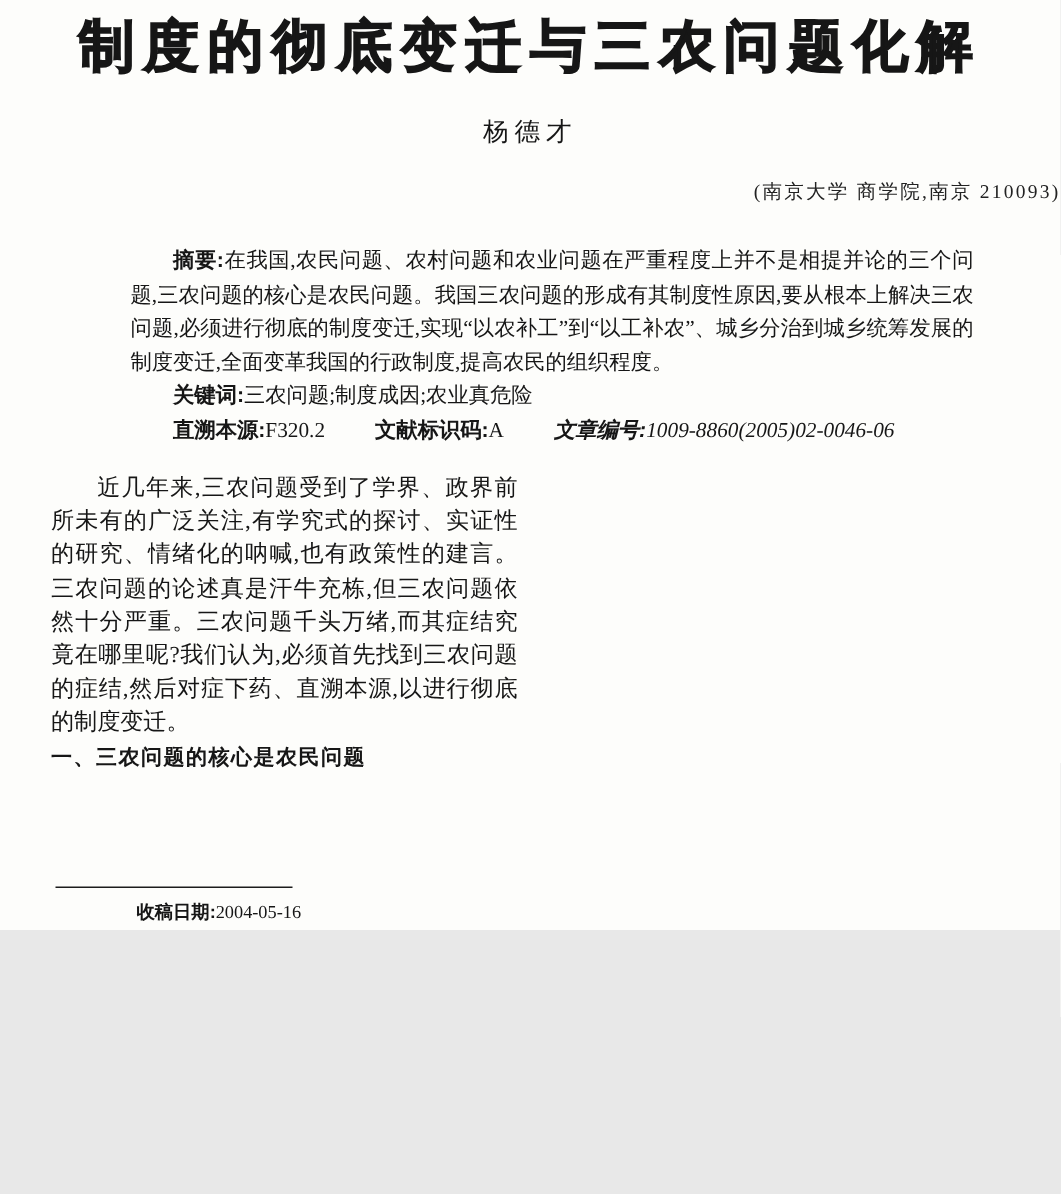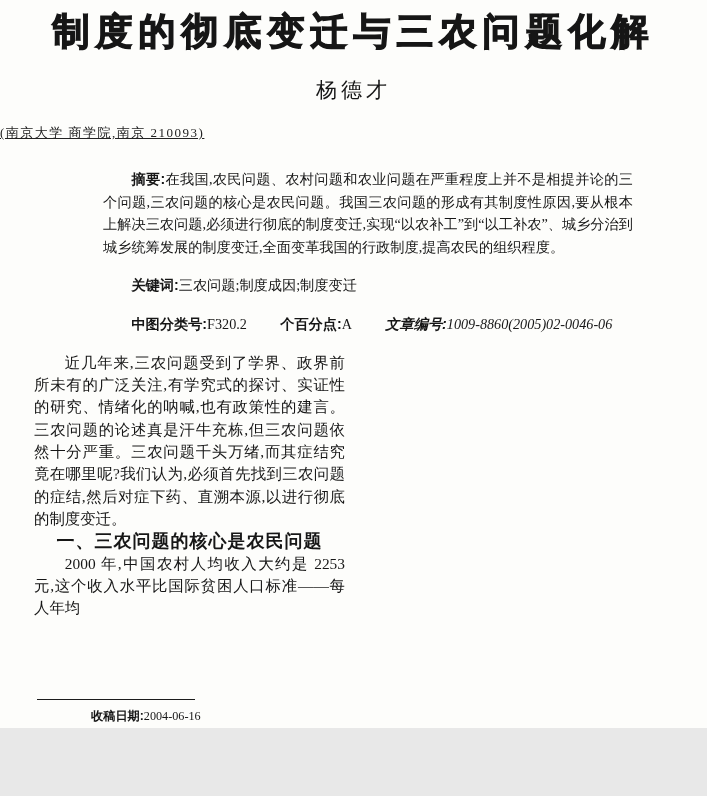--- a/index.html
+++ b/index.html
@@ -3,21 +3,21 @@
 <meta charset="utf-8">
 <style>
   html, body {
     margin: 0;
     padding: 0;
     background: #e8e8e8;
   }
   .page {
     position: relative;
     width: 707px;
-    height: 728px;
+    height: 620px;
     margin: 0 auto;
     background: #fdfdfb;
     color: #161616;
     font-family: "Liberation Serif", "DejaVu Serif", serif;
     overflow: hidden;
     box-sizing: border-box;
   }
   
   .title {
     text-align: center;
@@ -25,40 +25,39 @@
     font-size: 37px;
     font-weight: 900;
     letter-spacing: 6px;
     line-height: 44px;
     font-family: "Liberation Serif", "DejaVu Serif", serif;
     -webkit-text-stroke: 1.2px #161616;
   }
   .author {
     text-align: center;
     margin-top: 22px;
-    font-size: 21px;
+    font-size: 17px;
     letter-spacing: 4px;
   }
   .affiliation {
-    text-align: left;
+    text-align: right;
     margin-top: 20px;
     font-size: 13px;
     letter-spacing: 1.5px;
     color: #222;
-    text-decoration: underline;
   }
   
   .front-matter {
     margin: 26px 58px 0 87px;
     font-size: 14.2px;
     line-height: 22.6px;
     text-align: justify;
   }
   .front-matter p {
-    margin: 16px;
+    margin: 0;
     text-indent: 2em;
   }
   .fm-label { font-weight: bold; font-family: "Liberation Sans", "DejaVu Sans", sans-serif; }
   .class-line { margin-top: 2px; }
   .class-item { margin-right: 2.1em; white-space: nowrap; }
   .class-item:last-child { margin-right: 0; font-style: italic; }
   
   .columns {
     display: flex;
     margin: 16px 31px 0 34px;
@@ -69,24 +68,24 @@
     font-size: 15.4px;
     line-height: 22.35px;
     text-align: justify;
   }
   .col p {
     margin: 0;
     text-indent: 2em;
   }
   .col p.no-indent { text-indent: 0; }
   .section-heading {
-    text-align: center;
+    text-align: left;
     font-weight: bold;
     font-family: "Liberation Sans", "DejaVu Sans", sans-serif;
-    font-size: 18px;
+    font-size: 14px;
     margin: 21px 0 19px 0;
     text-indent: 0 !important;
     letter-spacing: 1px;
   }
   
   .footnote {
     position: absolute;
     left: 37px;
     bottom: 3px;
     width: 643px;
@@ -109,36 +108,35 @@
 <body>
 
 <div class="page">
 
   <div class="title">制度的彻底变迁与三农问题化解</div>
   <div class="author">杨德才</div>
   <div class="affiliation">(南京大学 商学院,南京  210093)</div>
 
   <div class="front-matter">
     <p><span class="fm-label">摘要:</span><span>在我国,农民问题、农村问题和农业问题在严重程度上并不是相提并论的三个问题,三农问题的核心是农民问题。我国三农问题的形成有其制度性原因,要从根本上解决三农问题,必须进行彻底的制度变迁,实现“以农补工”到“以工补农”、城乡分治到城乡统筹发展的制度变迁,全面变革我国的行政制度,提高农民的组织程度。</span></p>
-    <p><span class="fm-label">关键词:</span><span>三农问题;制度成因;制度变迁</span></p>
+    <p><span class="fm-label">关键词:</span><span>三农问题;制度成因;农业真危险</span></p>
     <p class="class-line">
-      <span class="class-item"><span class="fm-label">中图分类号:</span><span>F320.2</span></span>
-      <span class="class-item"><span class="fm-label">个百分点:</span><span>A</span></span>
+      <span class="class-item"><span class="fm-label">直溯本源:</span><span>F320.2</span></span>
+      <span class="class-item"><span class="fm-label">文献标识码:</span><span>A</span></span>
       <span class="class-item"><span class="fm-label">文章编号:</span><span>1009-8860(2005)02-0046-06</span></span>
     </p>
   </div>
 
   <div class="columns">
     <div class="col">
       <p>近几年来,三农问题受到了学界、政界前所未有的广泛关注,有学究式的探讨、实证性的研究、情绪化的呐喊,也有政策性的建言。三农问题的论述真是汗牛充栋,但三农问题依然十分严重。三农问题千头万绪,而其症结究竟在哪里呢?我们认为,必须首先找到三农问题的症结,然后对症下药、直溯本源,以进行彻底的制度变迁。</p>
       <p class="section-heading">一、三农问题的核心是农民问题</p>
-      <p>2000 年,中国农村人均收入大约是 2253 元,这个收入水平比国际贫困人口标准——每人年均</p>
     </div>
     <div class="col">
     </div>
   </div>
 
   <div class="footnote">
     <div class="footnote-rule"></div>
-    <p><span class="fn-label">收稿日期:</span><span>2004-06-16</span></p>
+    <p><span class="fn-label">收稿日期:</span><span>2004-05-16</span></p>
   </div>
 
 </div>
 
 </body></html>

